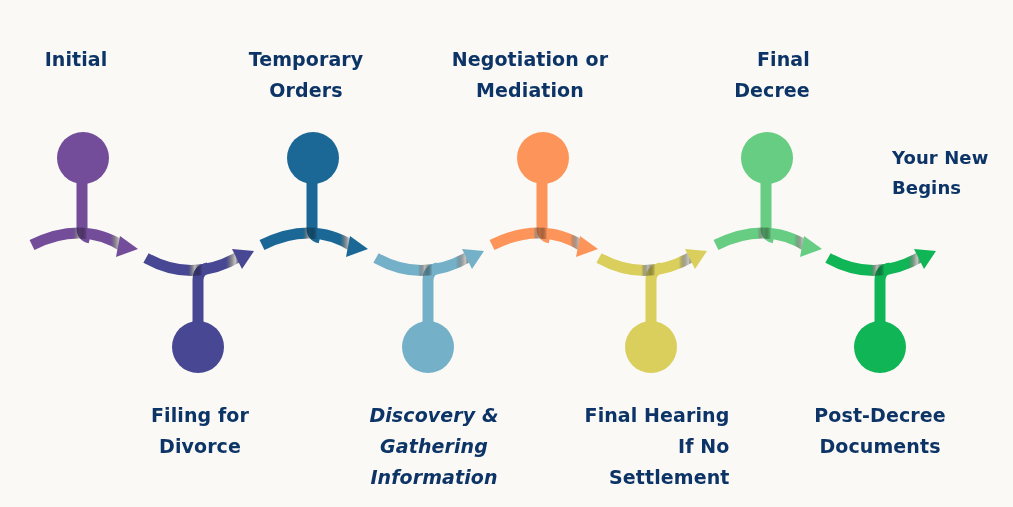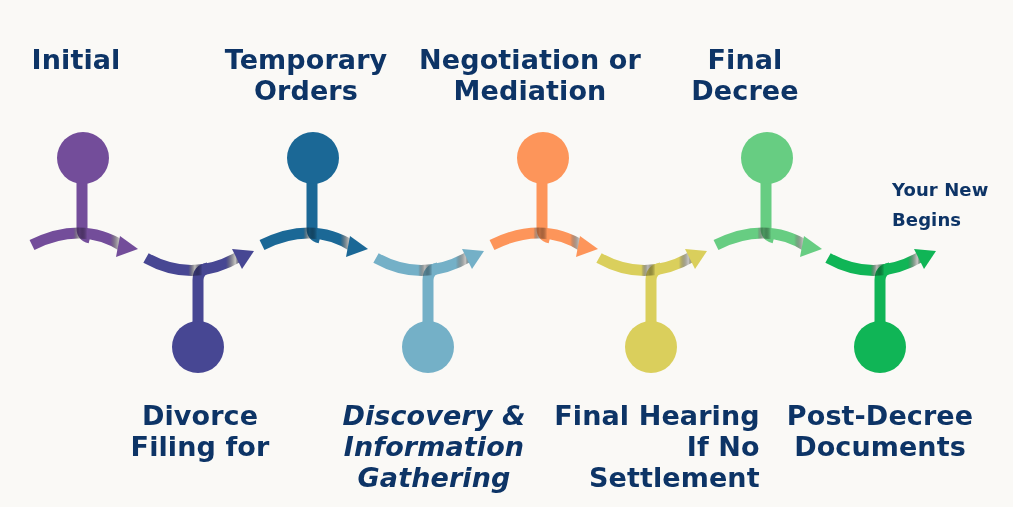--- a/index.html
+++ b/index.html
@@ -7,29 +7,29 @@
     width: 1013px; height: 507px; overflow: hidden;
     background: #faf9f6;
     font-family: "DejaVu Sans", sans-serif;
     position: relative;
   }
   #canvas { position: absolute; left: 0; top: 0; width: 1013px; height: 507px; }
   .label {
     position: absolute;
     color: #0d3466;
     font-weight: bold;
-    font-size: 27px;
+    font-size: 19px;
     line-height: 31px;
     text-align: center;
     white-space: nowrap;
     transform: translateX(-50%);
     letter-spacing: 0.1px;
   }
   .label span { display: block; }
-  .label.left { text-align: left; transform: none; font-size: 18px; line-height: 30px; margin-top: 32px; }
+  .label.left { text-align: left; transform: none; font-size: 18px; line-height: 30px; }
 </style>
 </head>
 <body>
 
 <svg id="canvas" xmlns="http://www.w3.org/2000/svg" width="1013" height="507" viewBox="0 0 1013 507">
   <defs id="defs">
       <linearGradient id="grad0" x1="0" y1="0" x2="1" y2="0">
         <stop offset="0" stop-color="#734d9a" stop-opacity="1"></stop>
         <stop offset="0.45" stop-color="#734d9a" stop-opacity="1"></stop>
         <stop offset="0.52" stop-color="#000" stop-opacity="0.25"></stop>
@@ -151,42 +151,42 @@
         <polygon points="936,251 914,249 924,269" fill="#10b556"></polygon>
         <circle cx="880" cy="347" r="26" fill="#10b556"></circle>
       </g>
     </g>
 </svg>
 
 <div class="label" style="left:76px; top:44px;">
   <span>Initial</span>
 </div>
 <div class="label" style="left:200px; top:400px;">
+  <span>Filing for</span>
   <span>Divorce</span>
-  <span>Filing for</span>
 </div>
 <div class="label" style="left:306px; top:44px;">
   <span>Temporary</span>
   <span>Orders</span>
 </div>
 <div class="label" style="left:434px; top:400px;font-style:italic;">
   <span>Discovery &amp;</span>
+  <span>Gathering</span>
   <span>Information</span>
-  <span>Gathering</span>
 </div>
 <div class="label" style="left:530px; top:44px;">
   <span>Negotiation or</span>
   <span>Mediation</span>
 </div>
 <div class="label" style="left:657px; top:400px;text-align:right;">
   <span>Final Hearing</span>
   <span>If No</span>
   <span>Settlement</span>
 </div>
-<div class="label" style="left:745px; top:44px;">
+<div class="label" style="left:772px; top:44px;text-align:right;">
   <span>Final</span>
   <span>Decree</span>
 </div>
 <div class="label" style="left:880px; top:400px;">
   <span>Post-Decree</span>
   <span>Documents</span>
 </div>
 <div class="label left" style="left:892px; top:143px;">
   <span>Your New</span>
   <span>Begins</span>

